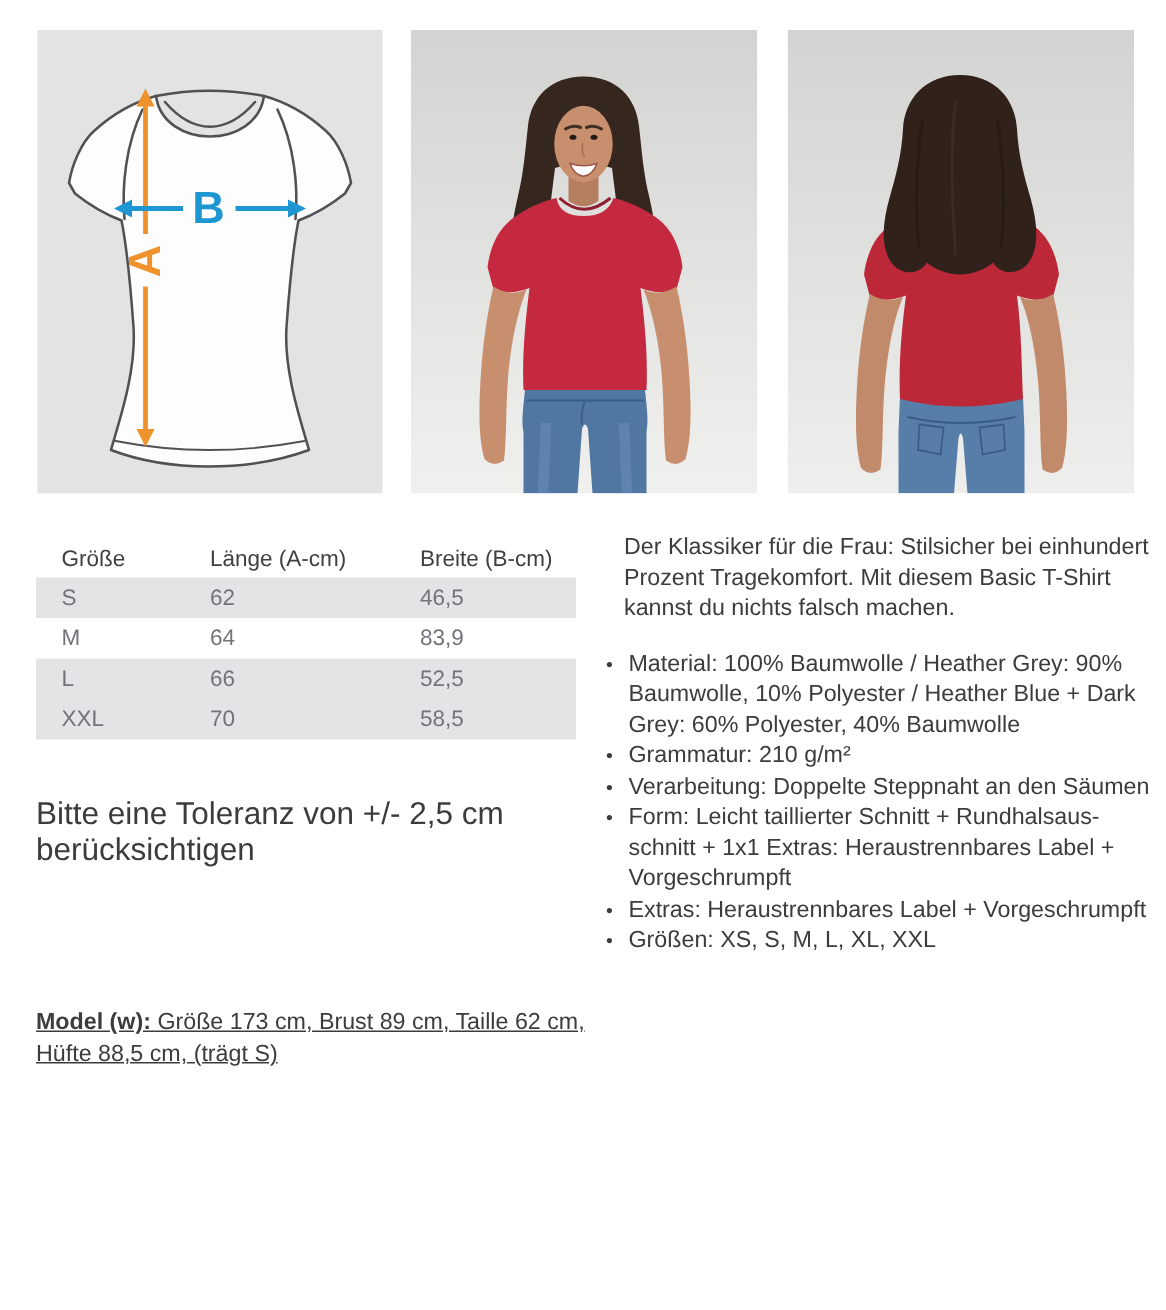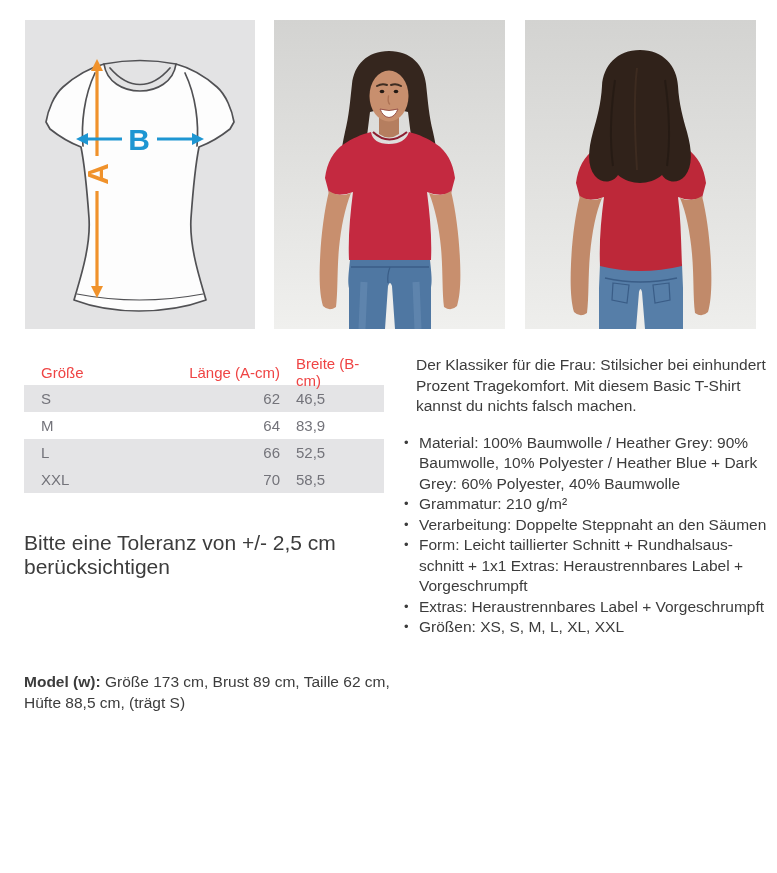--- a/index.html
+++ b/index.html
@@ -7,30 +7,30 @@
        font-family:"Liberation Sans","DejaVu Sans",sans-serif;color:#3d3d3d;}
   .panel{position:absolute;top:20px;height:309px;width:231px;overflow:hidden;}
   .panel svg{display:block;}
   #diagramPanel{left:25px;width:230px;background:#e3e3e4;}
   #frontPanel{left:274px;}
   #backPanel{left:525px;}
 
   
   .size-table{position:absolute;left:24px;top:359px;width:360px;font-size:15px;color:#73737a;}
   .size-table .tr{display:flex;align-items:center;height:27px;}
-  .size-table .tr.head{height:26px;color:#ef4444;}
+  .size-table .tr.head{height:26px;color:#404040;}
   .size-table .tr.striped{background:#e4e4e6;}
   .size-table .td1{width:116px;padding-left:17px;box-sizing:border-box;}
-  .size-table .td2{width:140px;text-align:right;}
-  .size-table .td3{flex:1;margin-left:16px;}
+  .size-table .td2{width:140px;}
+  .size-table .td3{flex:1;}
 
   .tolerance{position:absolute;left:24px;top:531px;width:372px;font-size:21px;color:#3c3c3c;}
 
   .model-note{position:absolute;left:24px;top:671px;width:372px;font-size:15.5px;
-              line-height:21px;color:#3c3c3c;}
+              line-height:21px;color:#3c3c3c;text-decoration:underline;}
   .model-note .bold{font-weight:bold;}
 
   
   .description{position:absolute;left:400px;top:355px;width:370px;font-size:15.5px;
                line-height:20.5px;color:#3c3c3c;}
   .description .intro{margin:0 0 16px 16px;}
   .bullets .item{display:flex;margin:0;}
   .bullets .dot{width:19px;flex:0 0 19px;padding-left:4px;box-sizing:border-box;
                 font-size:13px;line-height:20.5px;color:#3c3c3c;}
   .bullets .btext{flex:1;}

